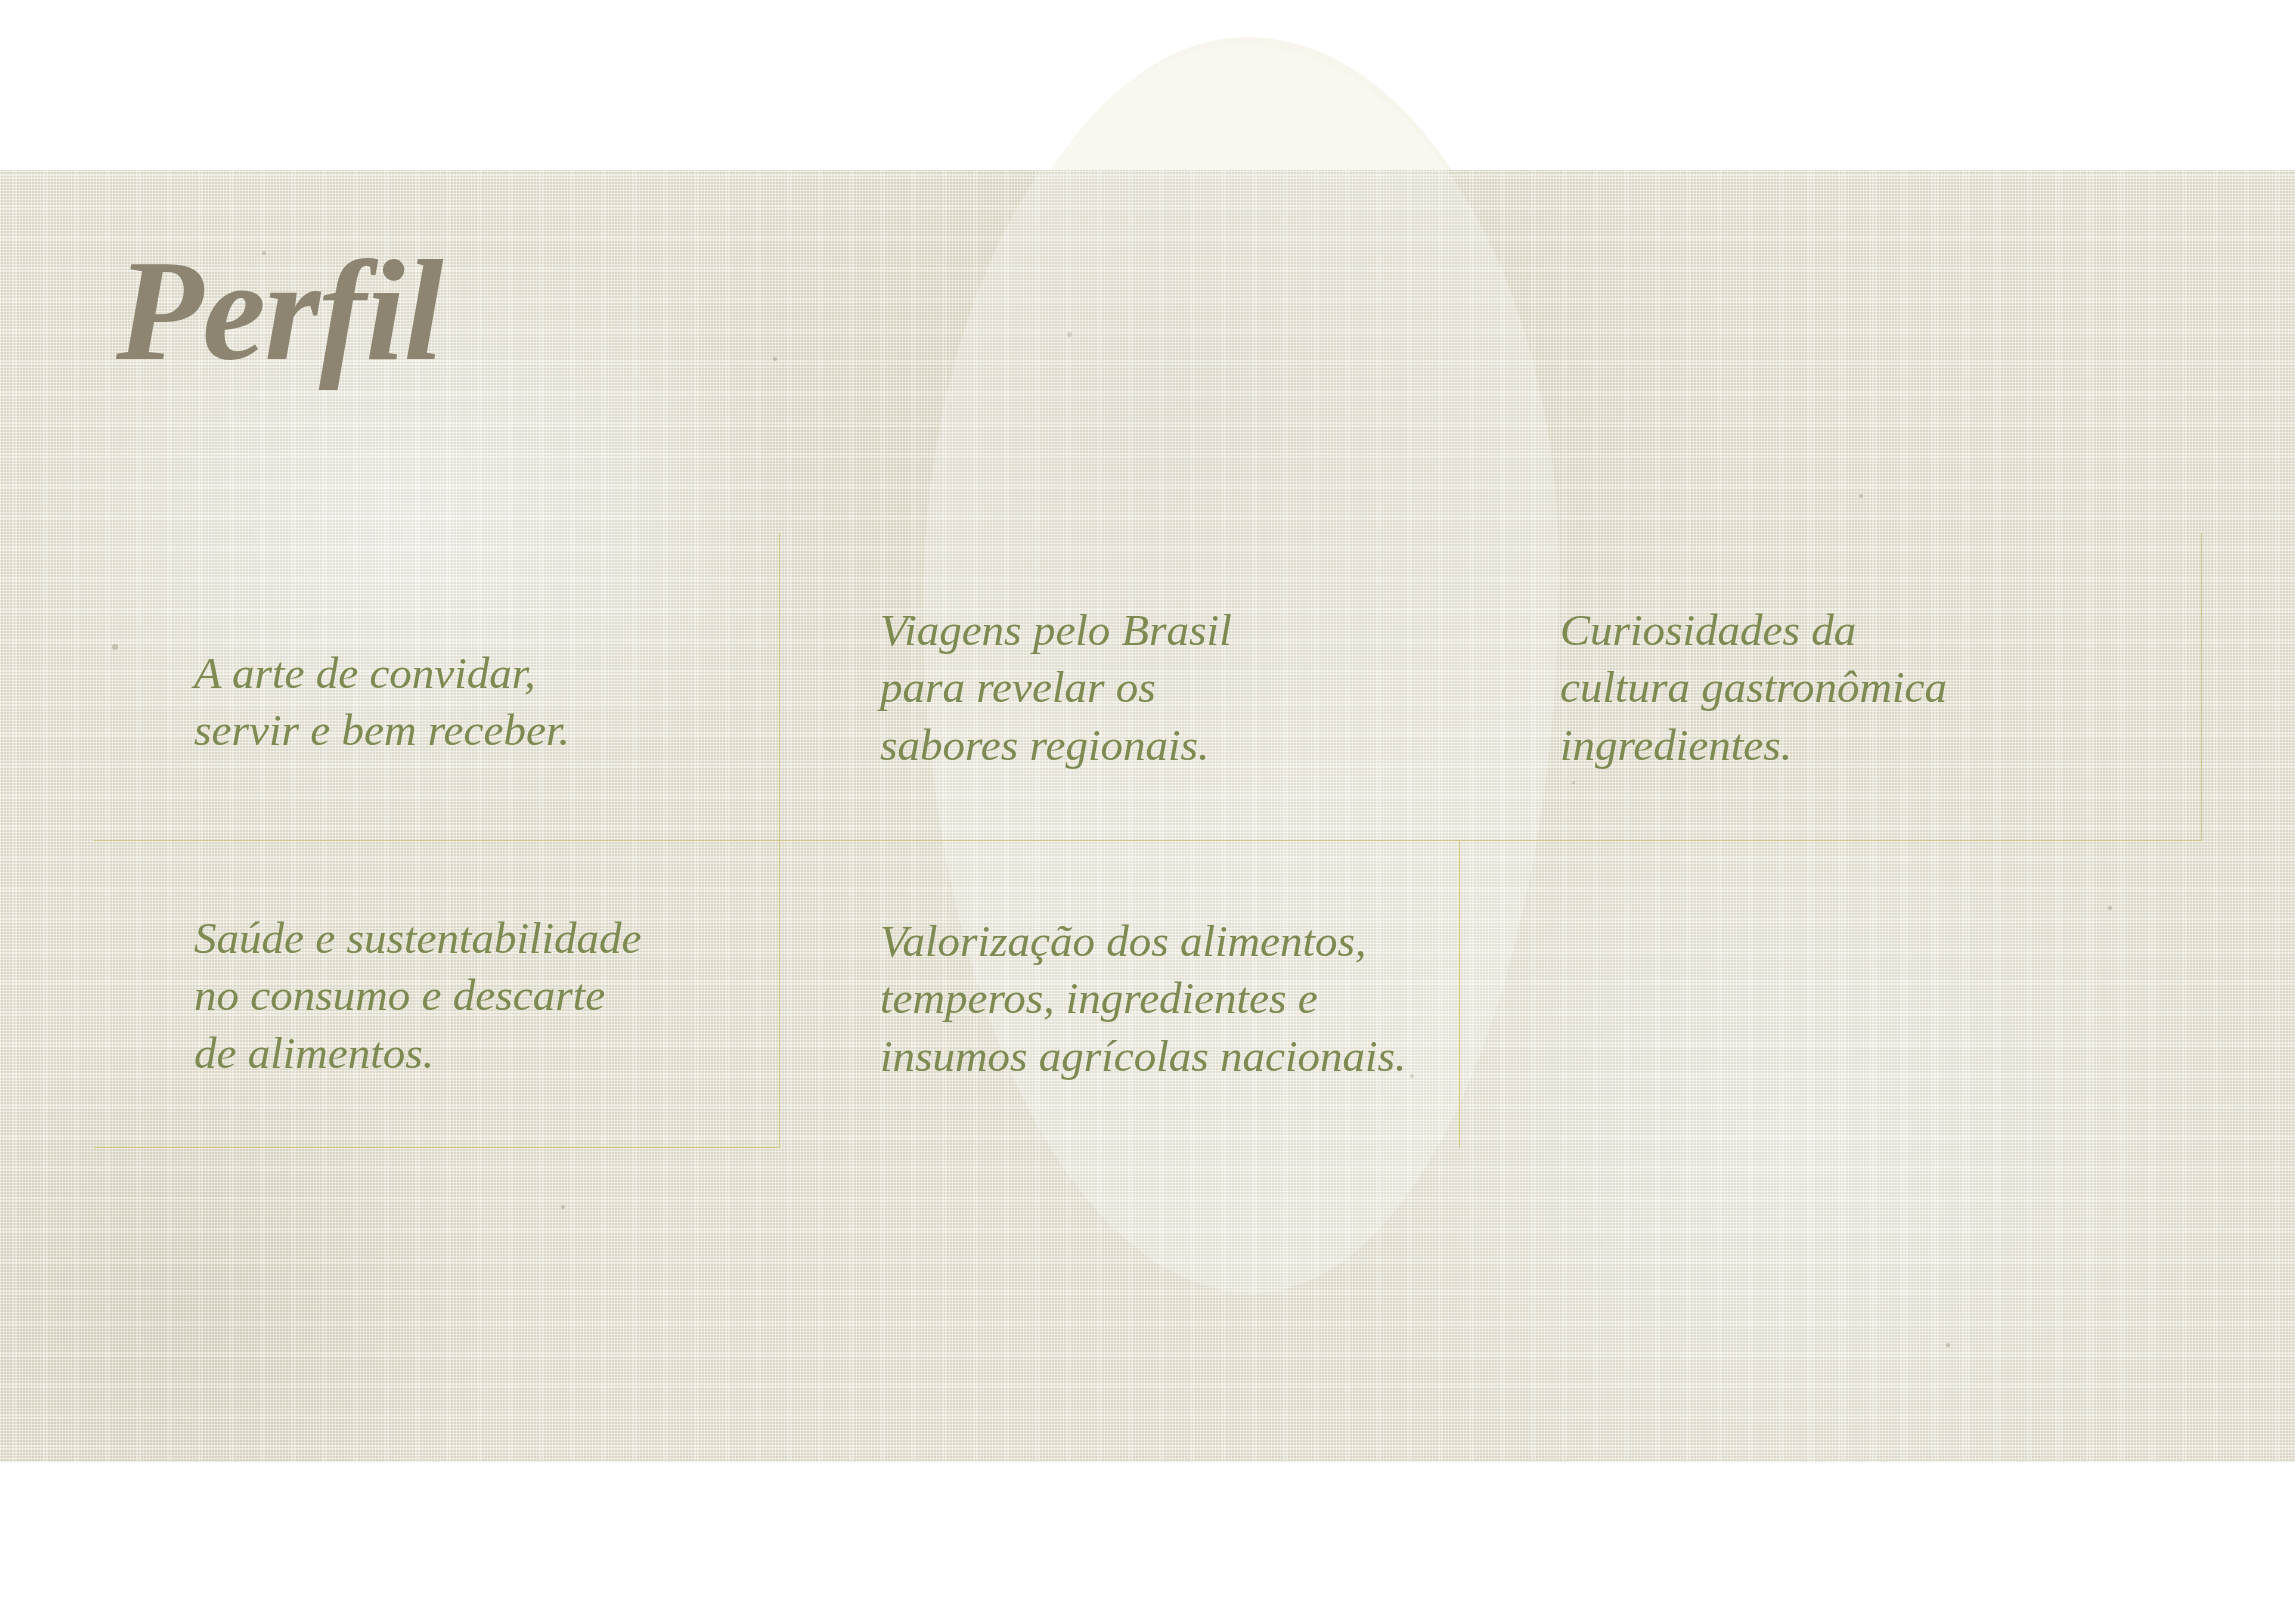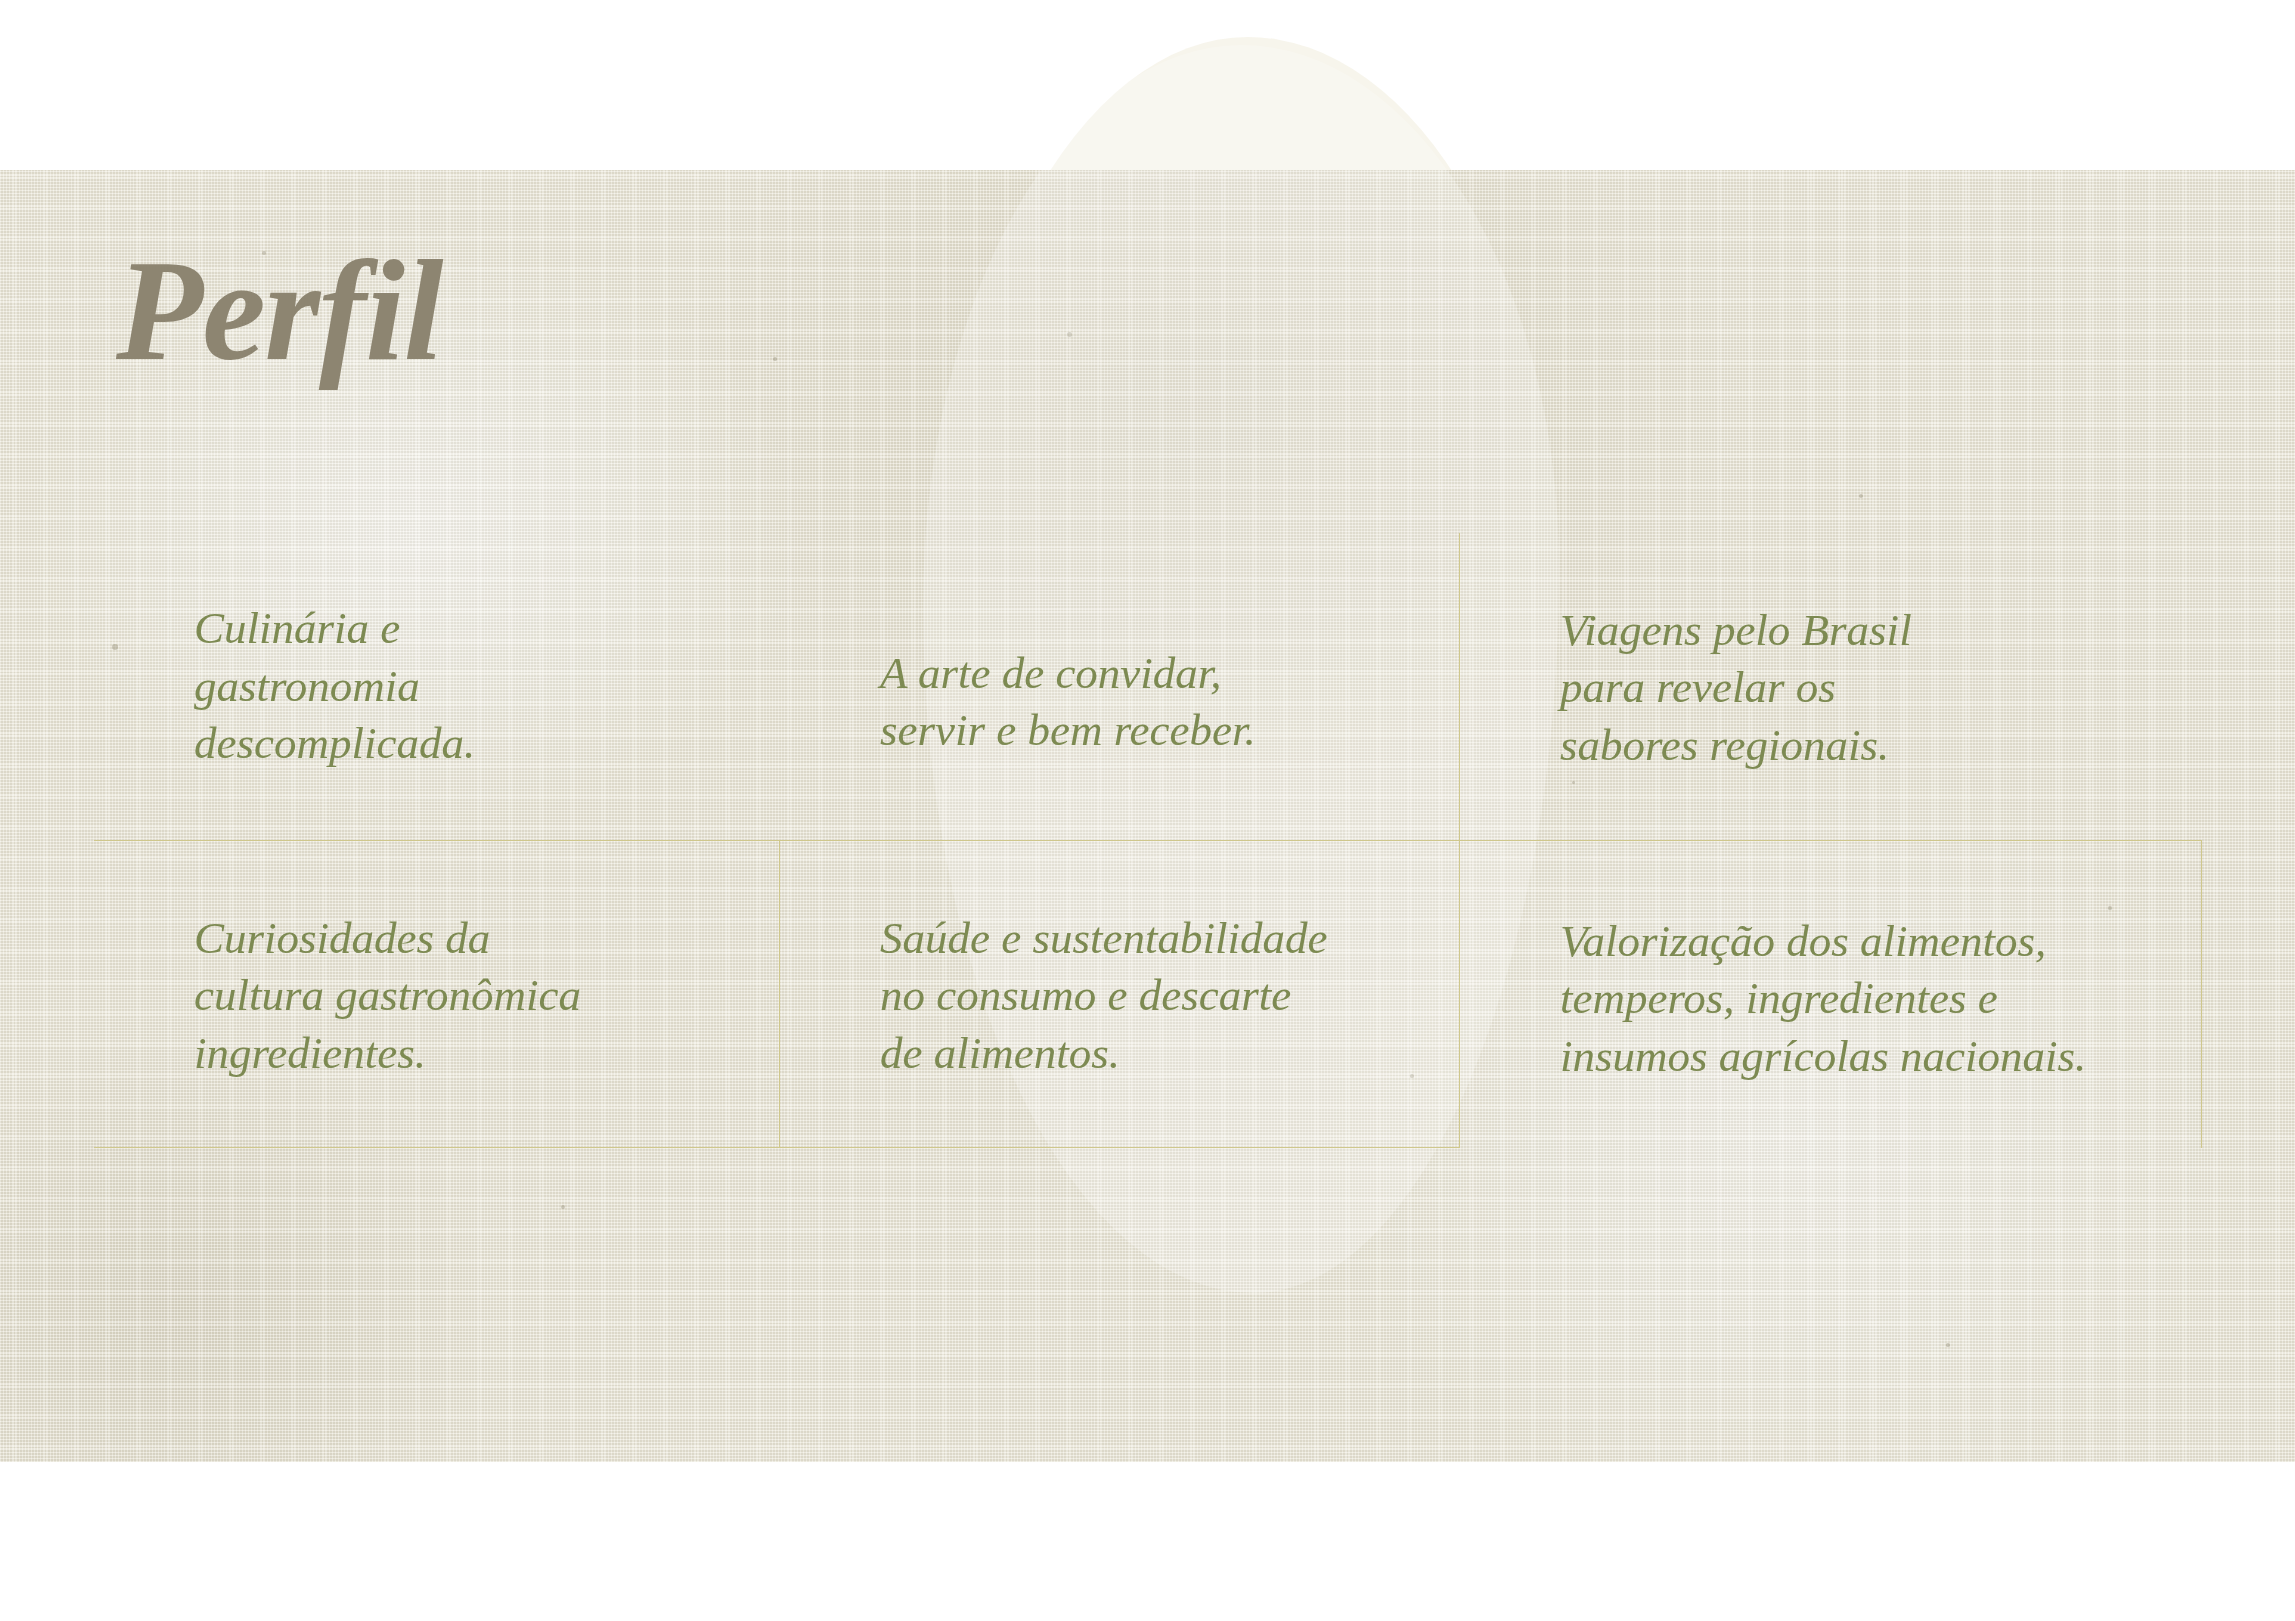--- a/index.html
+++ b/index.html
@@ -181,25 +181,20 @@
     <div class="speck" style="left:1946px; top:1173px; width:3.7px;  height:3.7px;"></div>
     <div class="speck" style="left:1572px; top:611px;  width:3.1px;  height:3.1px;"></div>
   </div>
 
   <div class="content">
 
     <div class="title">Perfil</div>
 
     <div class="grid">
 
-      <div class="cell r0 c0">
-        <div class="cell-text">Culinária e
-gastronomia
-descomplicada.</div>
-      </div>
       <div class="cell r0 c1">
         <div class="cell-text">A arte de convidar,
 servir e bem receber.</div>
       </div>
 
       <div class="cell r1 c0">
         <div class="cell-text">Viagens pelo Brasil
 para revelar os
 sabores regionais.</div>
       </div>

